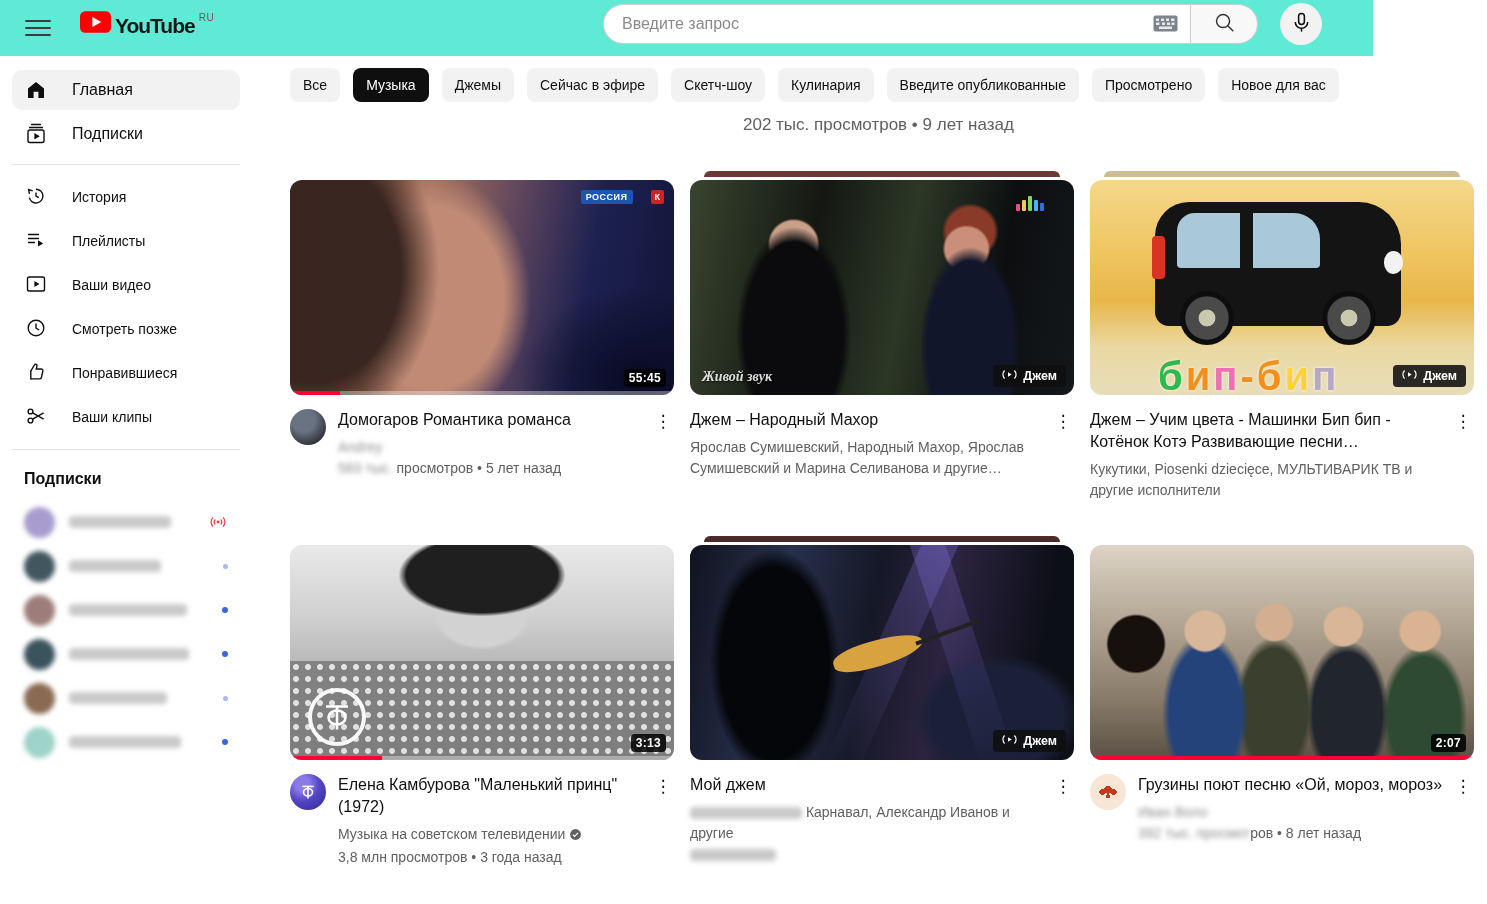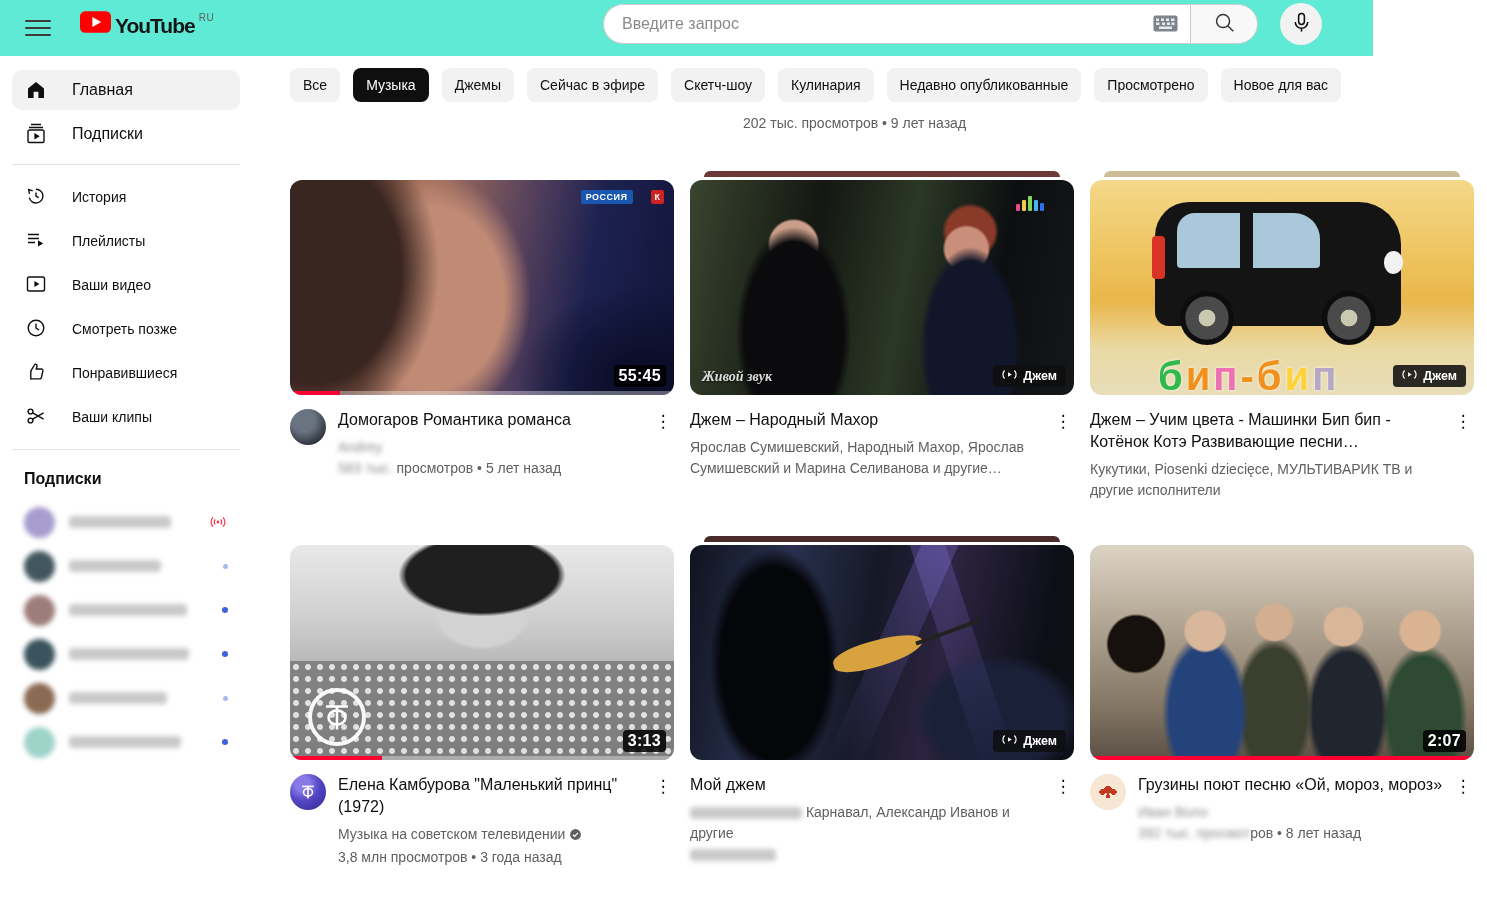--- a/index.html
+++ b/index.html
@@ -45,28 +45,28 @@
   .sub-avatar { width:31px; height:31px; border-radius:50%; filter:blur(2.5px); flex-shrink:0; }
   .sub-badge { margin-left:auto; display:flex; align-items:center; }
   .dot { width:6px; height:6px; border-radius:50%; background:#3e63dd; }
   .dot.faint { width:5px; height:5px; opacity:.45; }
 
   
   .blurbar { display:inline-block; height:12px; border-radius:4px; background:#c9c9c9; filter:blur(2.5px); vertical-align:middle; }
   .blurtext { filter:blur(2.5px); color:#8f8f8f; }
 
   
-  .top-meta { position:absolute; left:743px; top:115px; font-size:14px; color:#606060; }
+  .top-meta { position:absolute; left:743px; top:115px; font-size:17px; color:#606060; }
   .card { position:absolute; width:384px; }
   .thumb { position:relative; width:384px; height:215px; border-radius:12px; overflow:hidden; cursor:pointer; }
   .stack { position:absolute; left:14px; right:14px; height:6px; border-radius:8px 8px 0 0; top:-9px; }
   .stack.maroon { background:#6b3a36; }
   .stack.tan { background:#cdbd96; }
   .stack.dark { background:#4a2b2c; }
-  .dur { position:absolute; right:8px; bottom:8px; background:rgba(0,0,0,.85); color:#fff; font-size:16px;
+  .dur { position:absolute; right:8px; bottom:8px; background:rgba(0,0,0,.85); color:#fff; font-size:12px;
          font-weight:700; padding:2px 5px; border-radius:4px; letter-spacing:.3px; }
   .jam { position:absolute; right:8px; bottom:8px; background:rgba(15,15,15,.88); color:#fff; font-size:12.5px;
          font-weight:600; padding:4px 9px; border-radius:4px; display:flex; align-items:center; gap:6px; }
   .progress { position:absolute; left:0; right:0; bottom:0; height:4px; background:rgba(255,255,255,.35); }
   .progress .fill { height:100%; background:#f03; }
   .tvbadge { position:absolute; right:10px; top:10px; display:flex; gap:18px; align-items:stretch;
              font-size:9px; font-weight:700; color:#fff; }
   .tvbadge .tv1 { background:#1a57b0; padding:2px 5px; border-radius:2px; letter-spacing:.5px; }
   .tvbadge .tv2 { background:#cf2323; padding:2px 4px; border-radius:2px; }
   .wm { position:absolute; left:12px; bottom:10px; font-family:"Liberation Serif","DejaVu Serif",serif;
@@ -337,21 +337,21 @@
     </div>
   </div>
 
   <div class="chips">
     <div class="chip">Все</div>
     <div class="chip active">Музыка</div>
     <div class="chip">Джемы</div>
     <div class="chip">Сейчас в эфире</div>
     <div class="chip">Скетч-шоу</div>
     <div class="chip">Кулинария</div>
-    <div class="chip">Недавно опубликованные</div>
+    <div class="chip">Введите опубликованные</div>
     <div class="chip">Просмотрено</div>
     <div class="chip">Новое для вас</div>
   </div>
 
   <div class="top-meta">202 тыс. просмотров • 9 лет назад</div>
 
   <div class="card" style="left:290px;top:180px">
     <div class="thumb thumb1">
       <div class="tvbadge">
         <span class="tv1">РОССИЯ</span>

